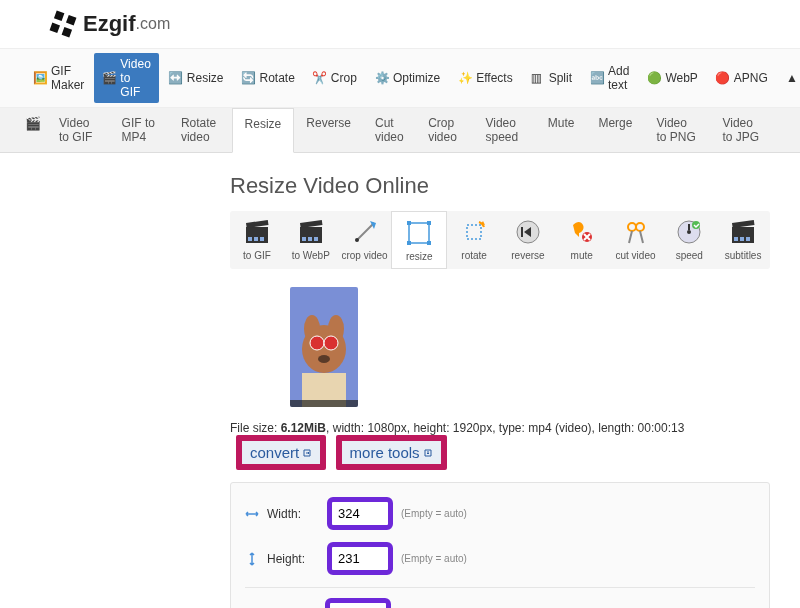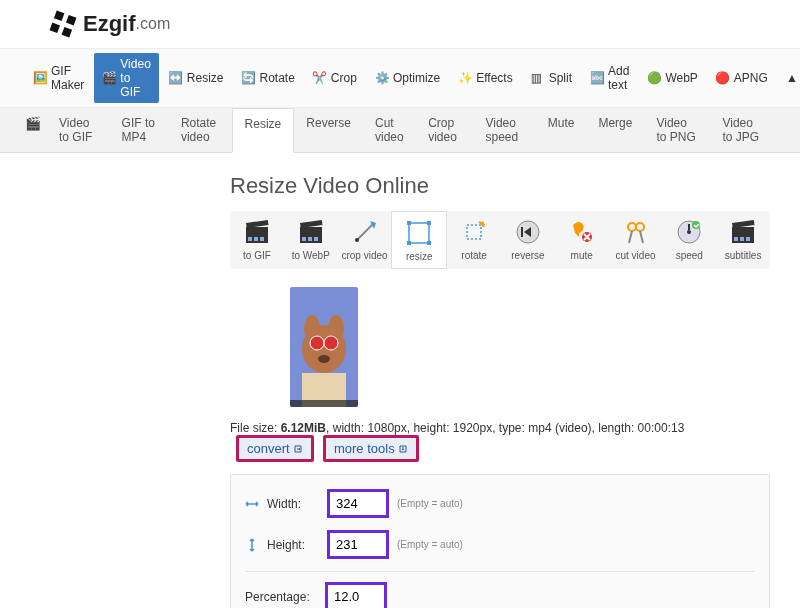--- a/index.html
+++ b/index.html
@@ -17,26 +17,26 @@
 .nav2 .mic { width:16px; height:16px; margin:8px 6px 8px 0; }
 .content { padding:20px 0 20px 230px; max-width:540px; }
 h1 { font-size:22px; font-weight:normal; color:#555; margin:0 0 12px 0; }
 .toolstrip { display:flex; background:#f5f5f5; border-radius:3px; margin-bottom:18px;justify-content:flex-end; }
 .tool { flex:1; text-align:center; padding:6px 2px; text-decoration:none; color:#555; font-size:10px; }
 .tool.active { background:#fff; border:1px solid #ddd; }
 .tool .ti { width:30px; height:30px; margin:0 auto 3px; display:block; }
 .preview { width:68px; height:120px; margin:0 0 14px 60px; border-radius:2px; overflow:hidden; position:relative; }
 .meta { font-size:12px; margin-bottom:12px; }
 .meta b { font-weight:bold; }
-.btn-s { background:#e8eef6; border:3px solid #be185d; padding:3px 8px; font-size:13px; color:#2a5a9e; border-radius:2px; cursor:pointer; margin-left:6px; display:inline-flex; align-items:center; gap:3px; }
+.btn-s { background:#e8eef6; border:6px solid #be185d; padding:3px 8px; font-size:15px; color:#2a5a9e; border-radius:2px; cursor:pointer; margin-left:6px; display:inline-flex; align-items:center; gap:3px; }
 .panel { border:1px solid #e3e3e3; background:#fafafa; border-radius:3px; padding:14px; }
 .row { display:flex; align-items:center; gap:8px; margin-bottom:12px; }
 .row label { font-size:12px; min-width:52px; }
 .row .licon { width:14px; height:14px; }
-.row input[type=text] { width:44px; padding:4px 6px; border:3px solid #6d28d9; border-radius:0; font-size:13px; }
+.row input[type=text] { width:44px; padding:4px 6px; border:5px solid #6d28d9; border-radius:6px; font-size:13px; }
 .hint { font-size:10px; color:#888; }
 .hr { border:0; border-top:1px solid #e5e5e5; margin:10px 0; }
 </style>
 </head>
 <body>
 
 <div class="header">
   <svg class="logo-icon" viewBox="0 0 24 24">
       <path fill="#111" d="M3 3h7v7H3zM14 3h7v7h-7zM3 14h7v7H3zM14 14h7v7h-7z" transform="rotate(20 12 12)"></path>
     </svg>

